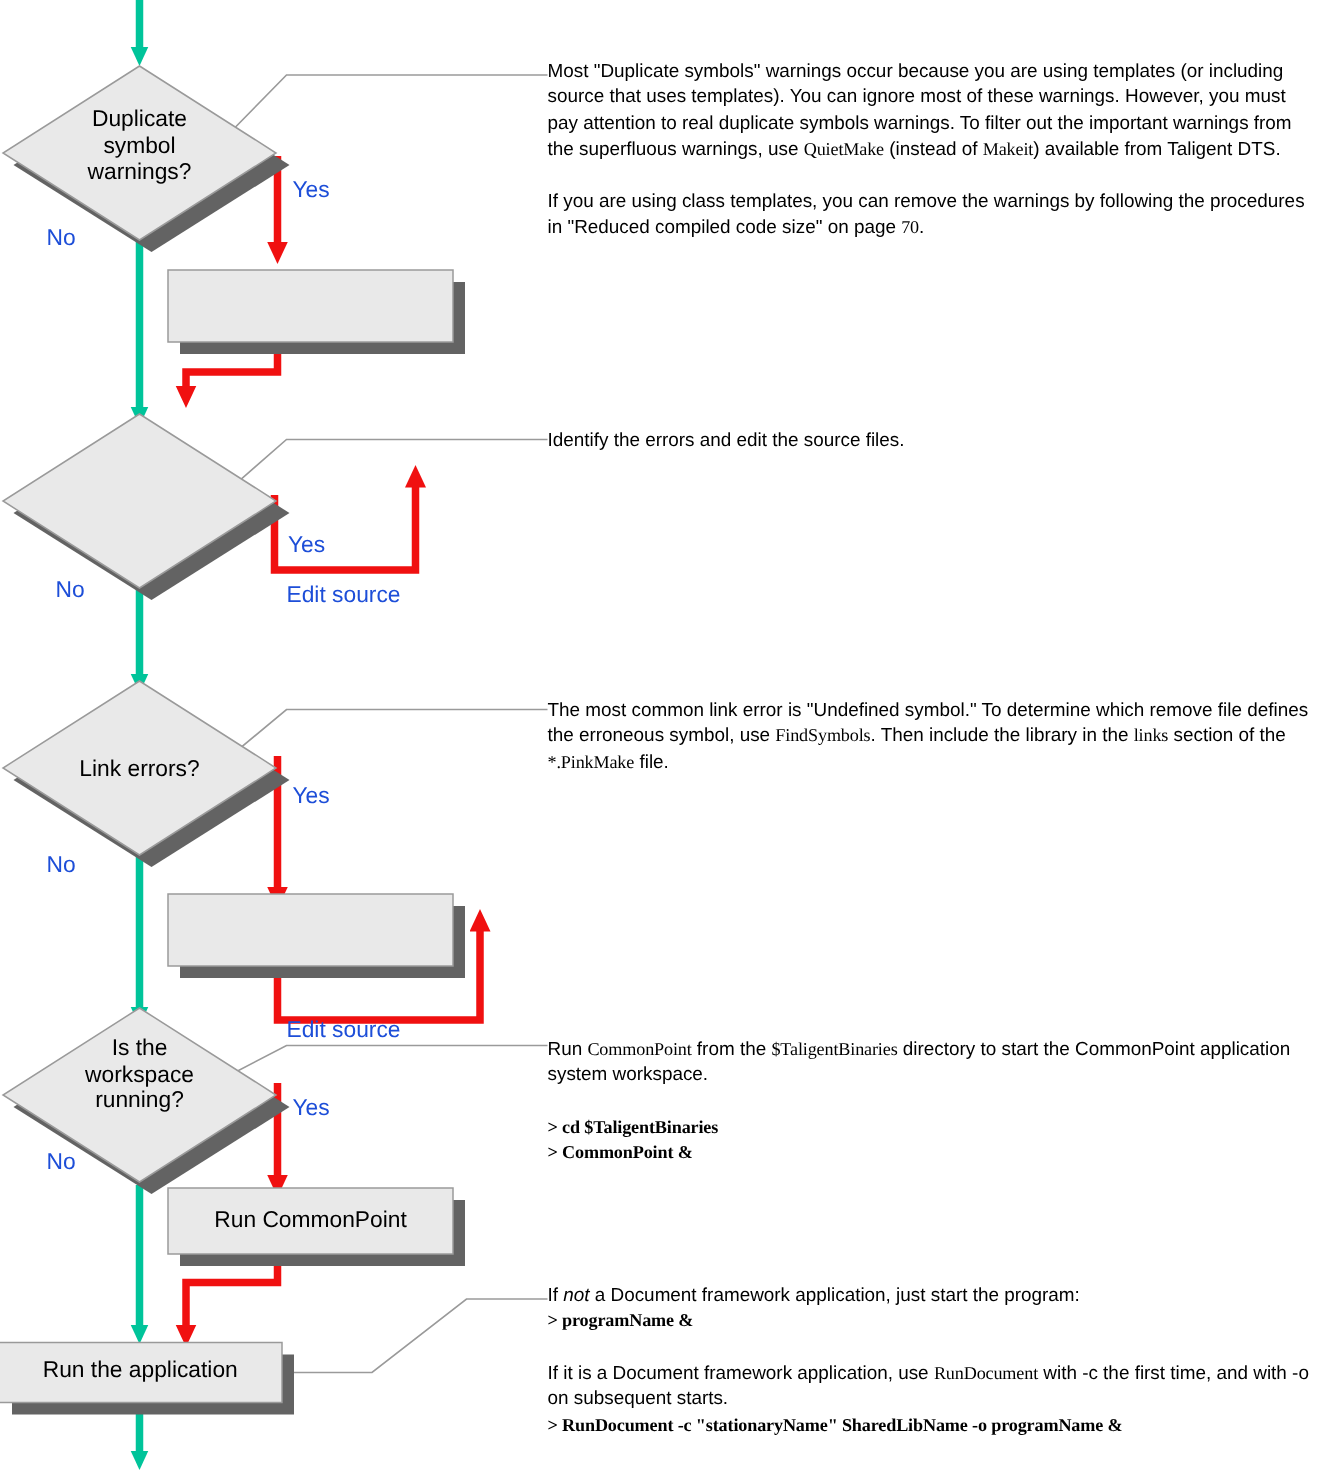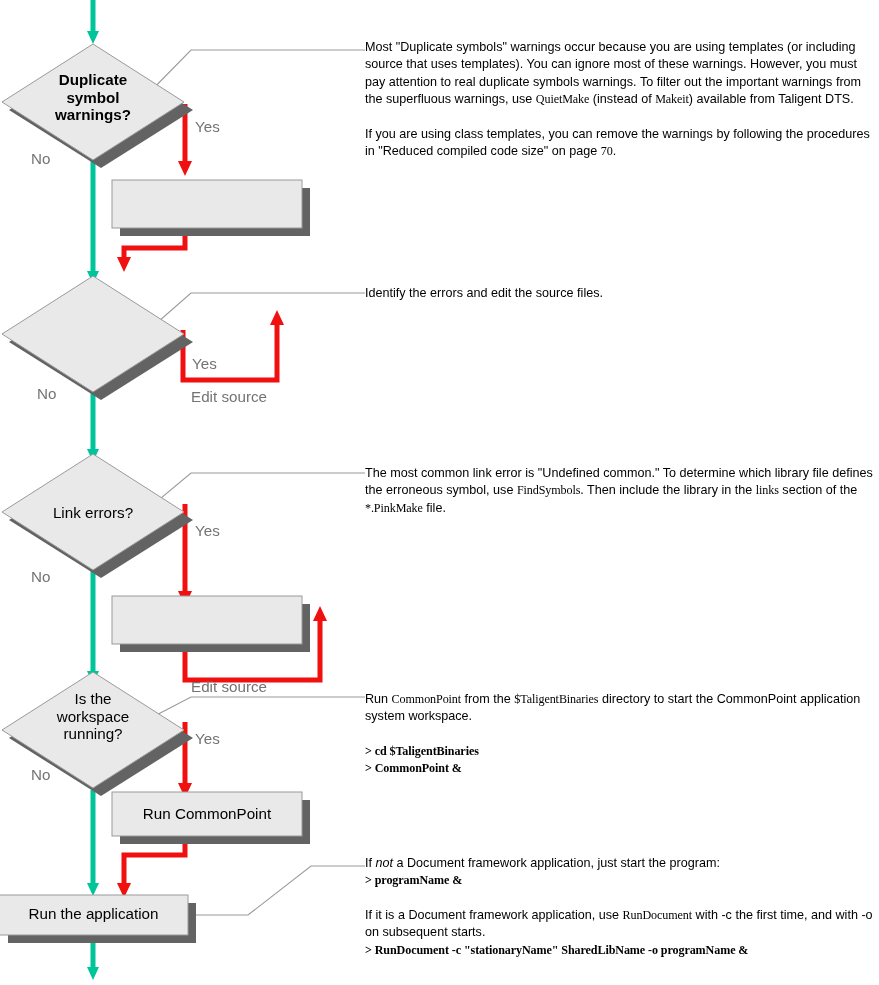--- a/index.html
+++ b/index.html
@@ -15,21 +15,21 @@
        font-size:12.6px;line-height:17.4px;color:#000;}
   .ann p{margin:0 0 17px 0;}
   .ann p:last-child{margin-bottom:0;}
   .mono{font-family:"Liberation Serif", serif;font-size:12.1px;letter-spacing:-0.1px;}
   .cmd{font-family:"Liberation Serif", serif;font-size:12.1px;letter-spacing:-0.1px;font-weight:bold;}
   .ital{font-style:italic;}
 
   .nodelabel{position:absolute;text-align:center;color:#000;
              font-family:"Liberation Sans", sans-serif;font-size:15.2px;line-height:17.5px;
              pointer-events:none;}
-  .edgelabel{position:absolute;color:#737373;font-family:"Liberation Sans", sans-serif;
+  .edgelabel{position:absolute;color:#1d4ed8;font-family:"Liberation Sans", sans-serif;
              font-size:15.2px;line-height:17px;}
 </style>
 </head>
 <body>
 
 <div id="stage">
 
   <svg id="flow" viewBox="0 0 879 985">
     <defs>
       <marker id="grnArrow" markerWidth="16" markerHeight="16" refX="1" refY="6" orient="auto" markerUnits="userSpaceOnUse">
@@ -105,21 +105,21 @@
     <g>
       <rect x="120" y="800" width="190" height="44" fill="#636363"></rect>
       <rect x="112" y="792" width="190" height="44" fill="#E9E9E9" stroke="#9A9A9A" stroke-width="1"></rect>
     </g>
     <g>
       <rect x="8" y="903" width="188" height="40" fill="#636363"></rect>
       <rect x="-1" y="895" width="189" height="40" fill="#E9E9E9" stroke="#9A9A9A" stroke-width="1"></rect>
     </g>
   </svg>
 
-  <div class="nodelabel" style="left:18px;top:71px;width:150px;font-weight:bold;">
+  <div class="nodelabel" style="left:18px;top:71px;width:150px;">
     <div>Duplicate</div>
     <div>symbol</div>
     <div>warnings?</div>
   </div>
 
 
   <div class="nodelabel" style="left:18px;top:504px;width:150px;">
     <div>Link errors?</div>
   </div>
 
@@ -156,21 +156,21 @@
   <div class="ann" style="left:365px;top:39px;width:514px;">
     <p><span>Most "Duplicate symbols" warnings occur because you are using templates (or including source that uses templates). You can ignore most of these warnings. However, you must pay attention to real duplicate symbols warnings. To filter out the important warnings from the superfluous warnings, use </span><span class="mono">QuietMake</span><span> (instead of </span><span class="mono">Makeit</span><span>) available from Taligent DTS.</span></p>
     <p><span>If you are using class templates, you can remove the warnings by following the procedures in "Reduced compiled code size" on page </span><span class="mono">70</span><span>.</span></p>
   </div>
 
   <div class="ann" style="left:365px;top:285px;width:514px;">
     <p>Identify the errors and edit the source files.</p>
   </div>
 
   <div class="ann" style="left:365px;top:465px;width:516px;">
-    <p><span>The most common link error is "Undefined common." To determine which library file defines the erroneous symbol, use </span><span class="mono">FindSymbols</span><span>. Then include the library in the </span><span class="mono">links</span><span> section of the </span><span class="mono">*.PinkMake</span><span> file.</span></p>
+    <p><span>The most common link error is "Undefined symbol." To determine which remove file defines the erroneous symbol, use </span><span class="mono">FindSymbols</span><span>. Then include the library in the </span><span class="mono">links</span><span> section of the </span><span class="mono">*.PinkMake</span><span> file.</span></p>
   </div>
 
   <div class="ann" style="left:365px;top:691px;width:514px;">
     <p><span>Run </span><span class="mono">CommonPoint</span><span> from the </span><span class="mono">$TaligentBinaries</span><span> directory to start the CommonPoint application system workspace.</span></p>
     <p style="margin-bottom:0">
       <span class="cmd">&gt; cd $TaligentBinaries</span><br>
       <span class="cmd">&gt; CommonPoint &amp;</span>
     </p>
   </div>
 

